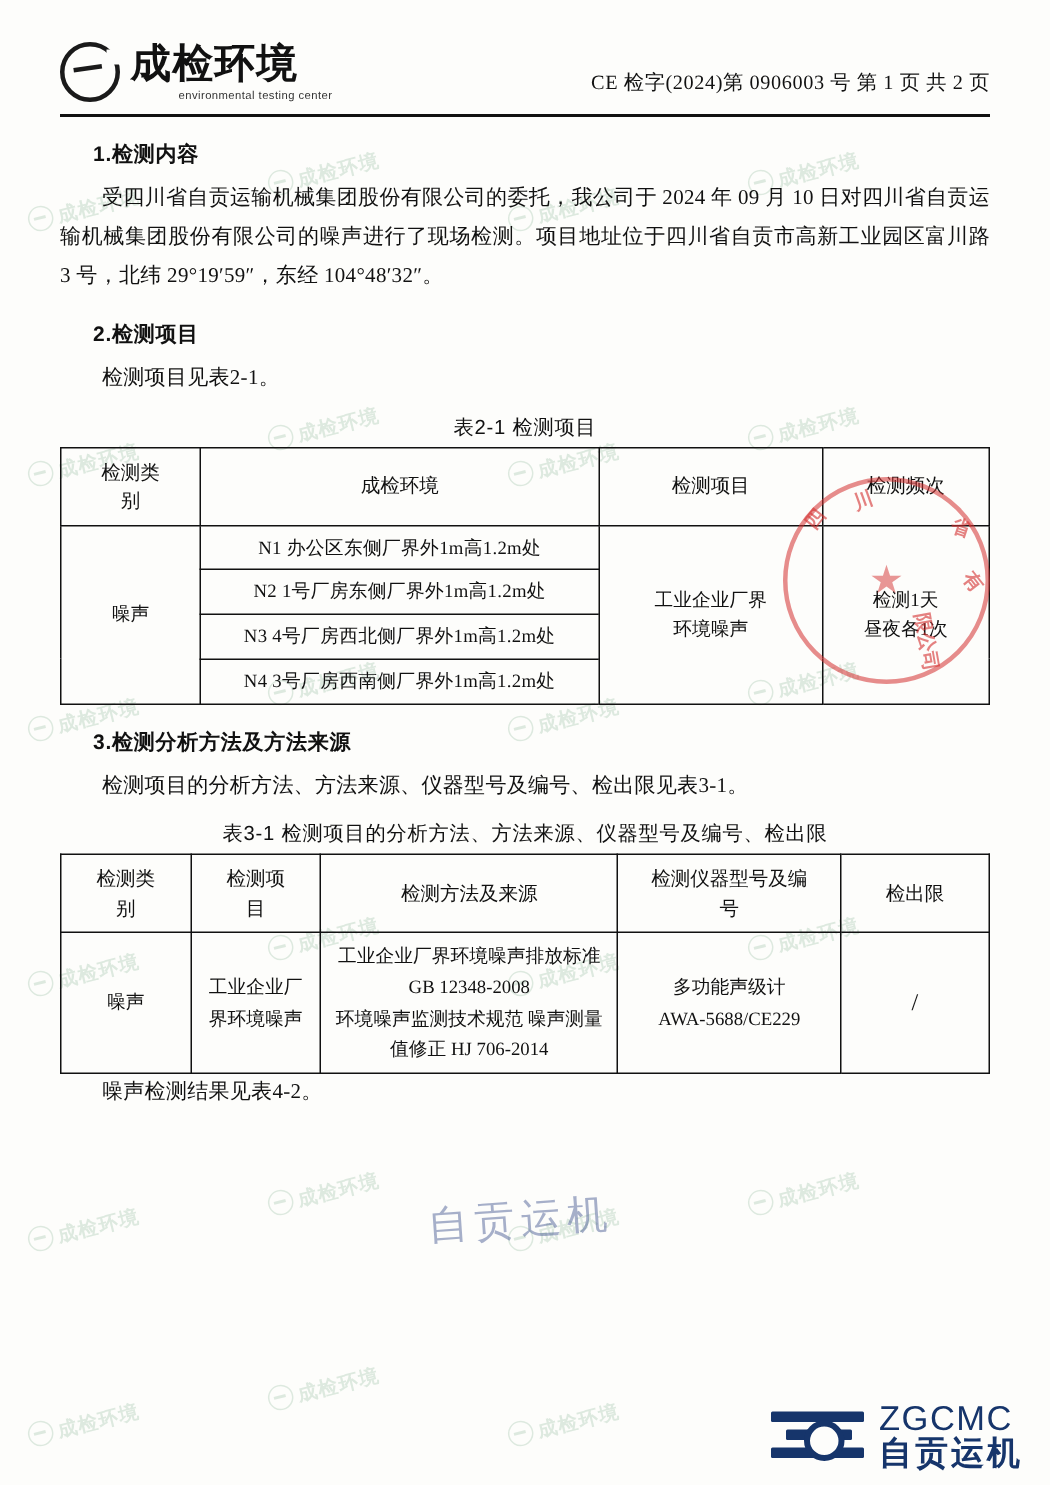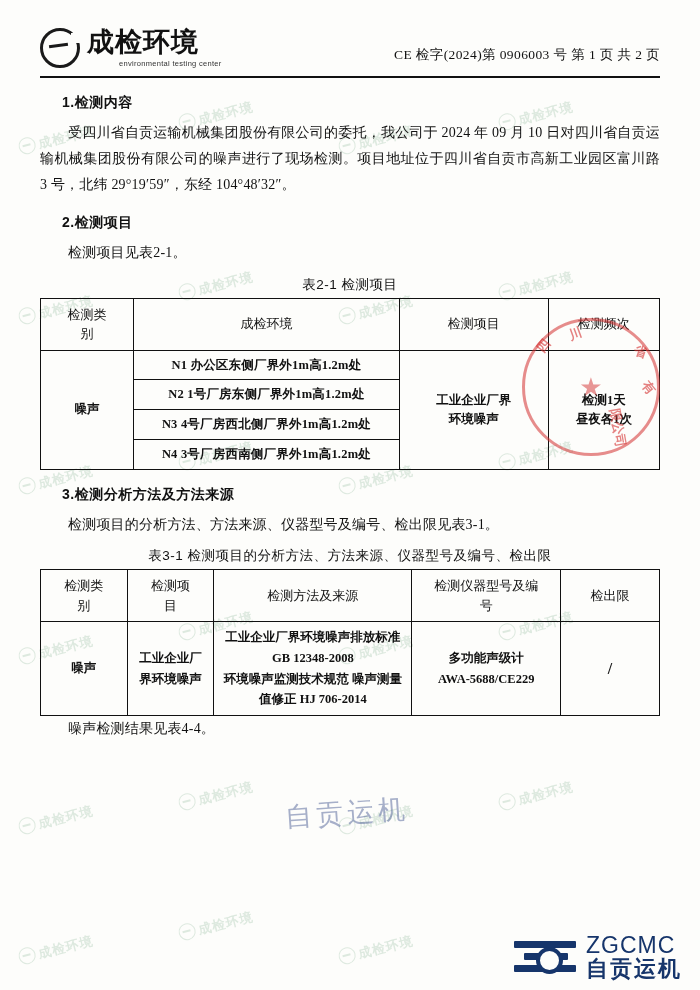--- a/index.html
+++ b/index.html
@@ -157,21 +157,21 @@
   table {
     border-collapse: collapse;
     width: 100%;
     font-size: 12.5px;
   }
   table td, table th {
     border: 1px solid #111;
     text-align: center;
     vertical-align: middle;
     padding: 5px 0;
-    font-weight: bold;
+    font-weight: normal;
     line-height: 1.5;
   }
   thead td {
     font-family: "Liberation Sans", sans-serif;
     font-weight: normal;
     font-size: 13px;
     padding: 6px 20px;
   }
   .t1 td.points {
     text-align: center;
@@ -395,21 +395,21 @@
           </td>
           <td class="multi">
             <div>多功能声级计</div>
             <div>AWA-5688/CE229</div>
           </td>
           <td class="slash">/</td>
         </tr>
       </tbody>
     </table>
 
-    <p class="body indent">噪声检测结果见表4-4。</p>
+    <p class="body indent">噪声检测结果见表4-2。</p>
 
   </div>
 
   <div class="seal">
     <span class="seal-txt st1">四</span>
     <span class="seal-txt st2">川</span>
     <span class="seal-txt st3">省</span>
     <span class="seal-txt st4">有</span>
     <span class="seal-txt st5">限公司</span>
     <span class="seal-star">★</span>

